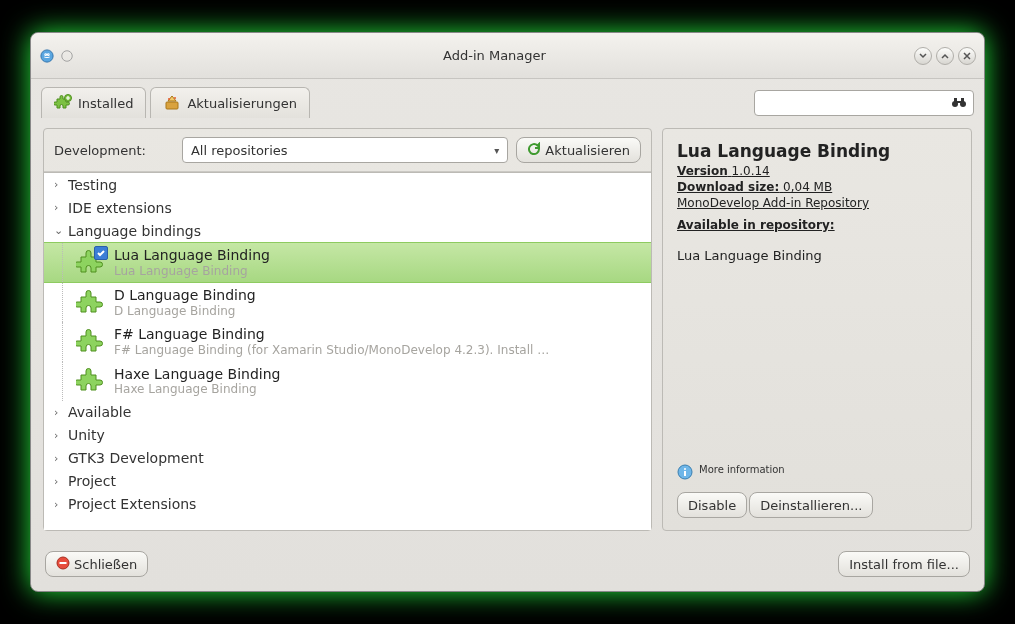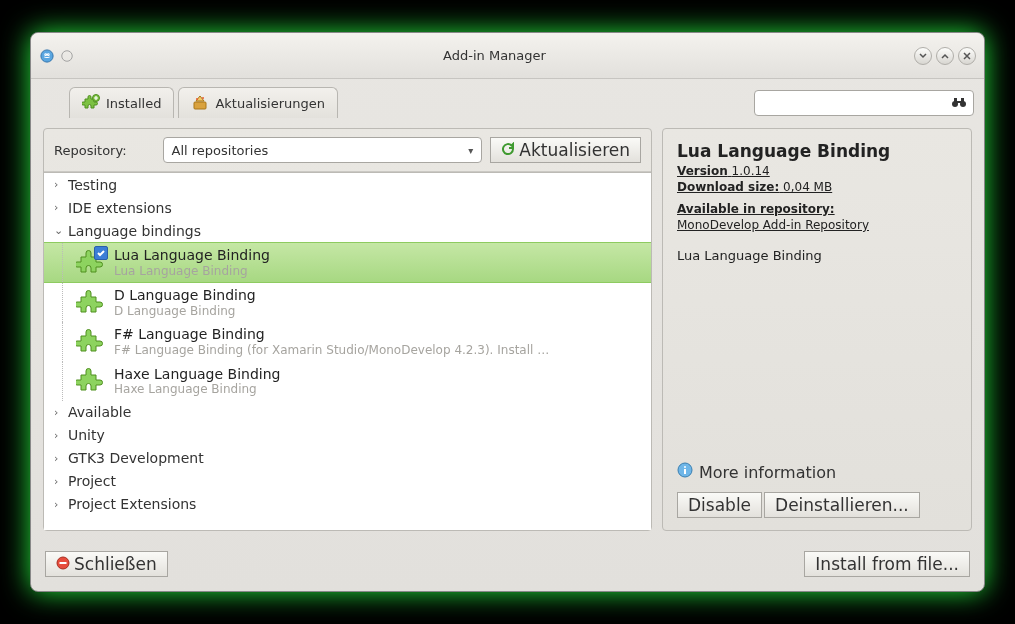--- a/index.html
+++ b/index.html
@@ -5,50 +5,50 @@
 * { box-sizing: border-box; margin: 0; padding: 0; font-family: "DejaVu Sans", "Liberation Sans", sans-serif; }
 body { background: #000; display:flex; align-items:center; justify-content:center; height:624px; width:1015px;}
 .glow { filter: drop-shadow(0 0 14px #22e43a); }
 .window { width: 955px; height: 560px; background: linear-gradient(#e8e6e2, #e2e0dc); border: 1px solid #888; border-radius: 8px; display:flex; flex-direction:column; }
 .titlebar { height: 46px; display:flex; align-items:center; padding:0 8px; border-bottom:1px solid #c7c5c1; background: linear-gradient(#f4f2ee,#e2e0dc); border-radius:8px 8px 0 0;}
 .titlebar .title { flex:1; text-align:center; font-size:13px; color:#333;}
 .tb-icon { width:16px; height:16px; border-radius:50%; display:inline-flex; align-items:center;justify-content:center; margin-right:4px;}
 .tb-icon svg { width:14px; height:14px; }
 .tb-btn { width:18px;height:18px;border:1px solid #b0aea9;border-radius:50%;background:linear-gradient(#fdfdfb,#d8d6d1); display:inline-flex;align-items:center;justify-content:center;margin-left:4px;cursor:pointer;}
 .tb-btn svg{width:10px;height:10px;}
-.toolbar { padding:8px 10px 0; display:flex; align-items:center; gap:6px;margin-left:28px;}
+.toolbar { padding:8px 10px 0; display:flex; align-items:center; gap:6px;}
 .tabrow { display:flex; gap:4px; }
 .tab { display:flex; align-items:center; gap:6px; padding:6px 12px; border:1px solid #b8b6b1; border-bottom:none; border-radius:6px 6px 0 0; background:linear-gradient(#f2f0ec,#e3e1dc); font-size:13px; cursor:pointer; color:#333;}
 .tab.active { background:#eceae6; box-shadow: inset 0 2px 0 #fdfcfa; }
 .tab-icon { width:18px;height:18px; }
 .searchbox { margin-left:auto; width:220px; height:26px; background:#fff; border:1px solid #a8a6a1; border-radius:4px; display:flex;align-items:center;padding:0 6px;gap:6px;}
 .searchbox input { flex:1; border:none; outline:none; font-size:12px; background:transparent;}
 .content { flex:1; padding:10px 12px; display:flex; gap:10px;}
 .panel { background:linear-gradient(#e9e7e2,#e2e0db); border:1px solid #bcbab5; border-radius:4px; }
 .left { flex:1; display:flex; flex-direction:column; }
 .repo-row { display:flex;align-items:center;gap:8px;padding:8px 10px;border-bottom:1px solid #cbc9c4;}
 .repo-row label { font-size:13px; color:#333;}
 .combo { flex:1; height:26px; border:1px solid #a8a6a1; border-radius:4px; background:#fff; display:flex; align-items:center; padding:0 8px; font-size:13px; color:#333; cursor:pointer; justify-content:space-between;margin-left:28px;}
-.btn { height:26px; padding:0 10px; border:1px solid #a8a6a1; border-radius:0; background:linear-gradient(#fafaf7,#e3e1dc); display:flex; align-items:center; gap:4px; font-size:17px; color:#333; cursor:pointer;}
+.btn { height:26px; padding:0 10px; border:1px solid #a8a6a1; border-radius:8px; background:linear-gradient(#fafaf7,#e3e1dc); display:flex; align-items:center; gap:4px; font-size:13px; color:#333; cursor:pointer;}
 .tree { flex:1; background:#fff; border-top:1px solid #bcbab5; overflow:auto; font-size:14px; color:#333;}
 .node { display:flex;align-items:center; height:23px; padding:0 8px; cursor:pointer; gap:4px; border-left:2px solid transparent;}
 .node .exp { width:10px; display:inline-block; color:#666; font-size:11px;}
 .leaf { display:flex; align-items:center; padding:4px 0 4px 32px; gap:8px; position:relative; cursor:pointer; }
 .leaf::before { content:""; position:absolute; left:18px; top:0; bottom:0; border-left:1px dotted #bbb;}
 .leaf .puzzle { width:30px;height:30px; flex-shrink:0; position:relative;}
 .leaf .txt { display:flex; flex-direction:column; line-height:1.2;}
 .leaf .name { font-size:14px; color:#222;}
 .leaf .desc { font-size:12px; color:#a6a49f; white-space:nowrap; overflow:hidden; text-overflow:ellipsis; max-width:440px;}
 .leaf.selected { background: linear-gradient(#c5e7a5, #a7d882); border-top:1px solid #8ecb60; border-bottom:1px solid #8ecb60;}
 .right { width:310px; display:flex; flex-direction:column; padding:12px 14px;}
 .right h2 { font-size:17px; font-weight:bold; color:#222; margin-bottom:3px;}
 .meta { font-size:12px; color:#222; margin-bottom:2px;text-decoration:underline;}
 .meta b{font-weight:bold;}
 .desc-block { margin-top:14px; font-size:13px; color:#222; flex:1;}
-.moreinfo { display:flex; align-items:center; gap:6px; font-size:16px; color:#333; margin:10px 0;}
+.moreinfo { display:flex; align-items:flex-start; gap:6px; font-size:10px; color:#333; margin:10px 0;}
 .actionrow { display:flex; gap:2px;}
 .footer { padding:10px 14px 14px; display:flex;}
 .chevdown{font-size:10px;color:#555}
 .puzzle svg{width:30px;height:30px;}
 .check{position:absolute;top:-2px;right:-2px;width:14px;height:14px;background:#3b7ed6;border:1px solid #2a5fa8;border-radius:2px;display:flex;align-items:center;justify-content:center;}
 .check svg{width:10px;height:10px;}
 </style>
 </head>
 <body>
 
@@ -120,21 +120,21 @@
               <rect x="6" y="5" width="4" height="2" fill="#333"></rect>
             </svg>
       </span>
     </div>
   </div>
 
   <div class="content">
 
     <div class="panel left">
       <div class="repo-row">
-        <label>Repository:</label>
+        <label>Development:</label>
         <div class="combo">
           <span>All repositories</span>
           <span class="chevdown">▾</span>
         </div>
         <div class="btn">
           <span>
             <svg width="14" height="14" viewBox="0 0 14 14">
                   <path d="M12 7a5 5 0 11-1.5-3.5L12 2v4H8" fill="none" stroke="#3f9a2f" stroke-width="2"></path>
                 </svg>
           </span>
@@ -226,22 +226,22 @@
               <span class="exp">›</span>
               <span>Project Extensions</span>
             </div>
           </div>
     </div>
 
     <div class="panel right">
       <h2>Lua Language Binding</h2>
       <div class="meta"><b><span>Version</span></b> <span>1.0.14</span></div>
       <div class="meta"><b><span>Download size:</span></b> <span>0,04 MB</span></div>
+      <div class="meta">MonoDevelop Add-in Repository</div>
       <div class="meta" style="margin-top:6px"><b>Available in repository:</b></div>
-      <div class="meta">MonoDevelop Add-in Repository</div>
       <div class="desc-block">Lua Language Binding</div>
       <div class="moreinfo">
         <span>
           <svg width="16" height="16" viewBox="0 0 16 16">
                 <circle cx="8" cy="8" r="7" fill="#6fb6e8" stroke="#3a7fb0"></circle>
                 <path d="M8 4a1 1 0 110 2 1 1 0 010-2M7 7h2v5H7z" fill="#fff"></path>
               </svg>
         </span>
         <span>More information</span>
       </div>

